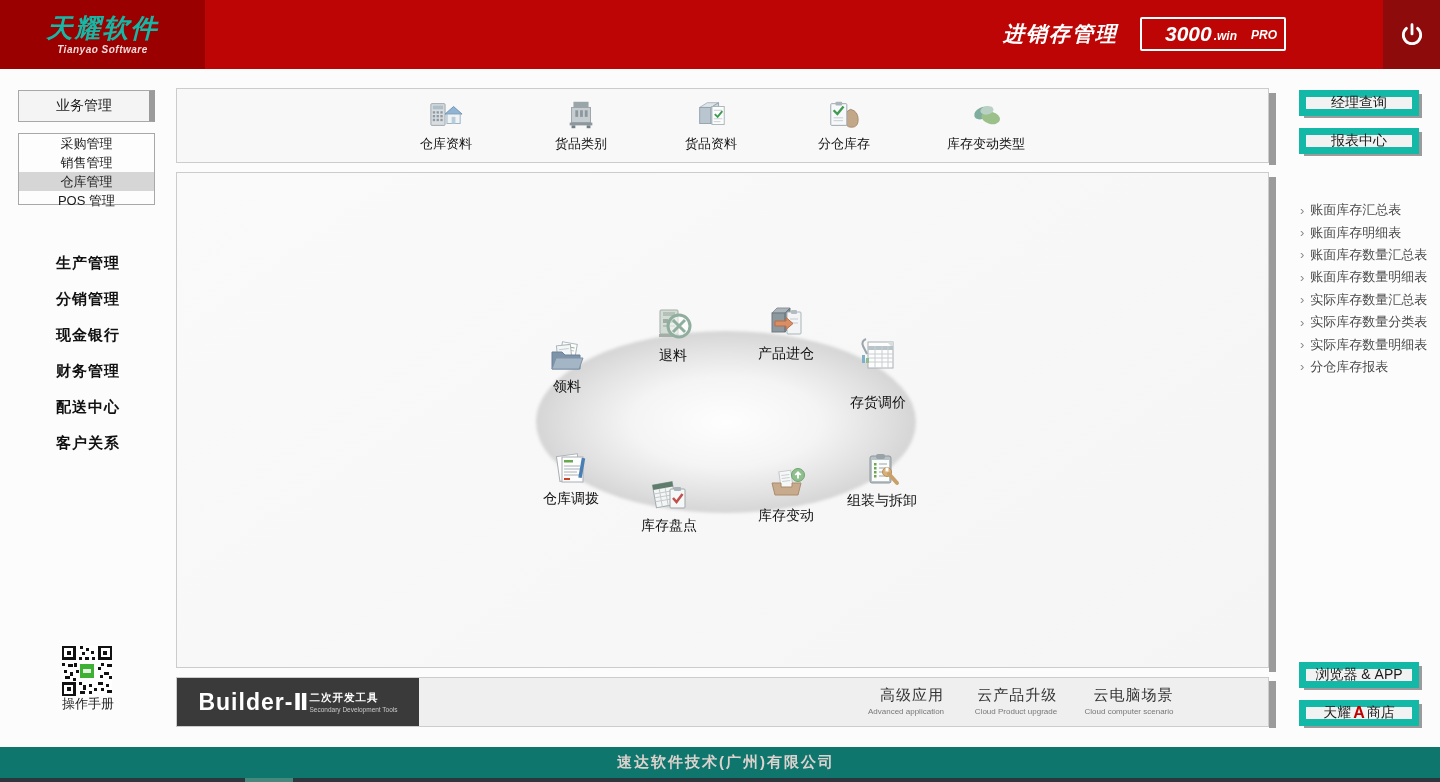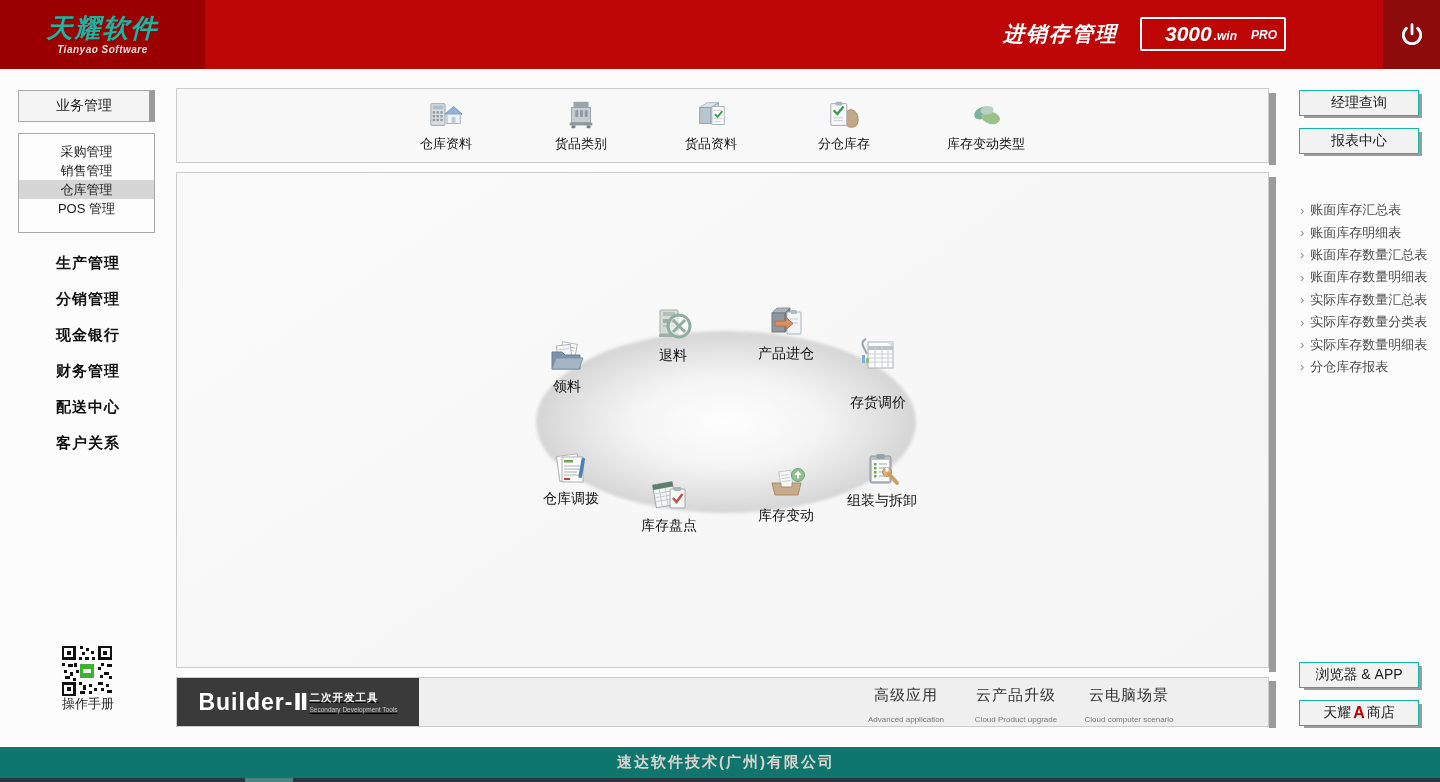--- a/index.html
+++ b/index.html
@@ -17,21 +17,21 @@
   .ed-dom { font-size:12px; font-weight:bold; font-style:italic; margin-top:4px; }
   .ed-tier { font-size:12px; font-weight:bold; font-style:italic; margin-left:12px; margin-top:2px; }
   .power-block { position:absolute; left:1383px; top:0; width:57px; height:69px; background:#8e0b0b; display:flex; align-items:center; justify-content:center; cursor:pointer; }
 
   
   .panel { position:absolute; background:#f8f8f8; border:1px solid #ccc; }
   .shadow-strip { position:absolute; background:#9b9b9b; width:7px; }
 
   
   .biz-btn { position:absolute; left:18px; top:90px; width:137px; height:32px; background:#f4f4f4; border:1px solid #a8a8a8; border-right:6px solid #9b9b9b; display:flex; align-items:center; justify-content:center; font-size:14px; color:#1a1a1a; cursor:pointer; }
-  .submenu-box { position:absolute; left:18px; top:133px; width:137px; height:100px; background:#fdfdfd; border:1px solid #a8a8a8; padding-top:8px; }
+  .submenu-box { position:absolute; left:18px; top:133px; width:137px; height:72px; background:#fdfdfd; border:1px solid #a8a8a8; padding-top:0; }
   .submenu-item { height:19px; line-height:19px; text-align:center; font-size:13px; color:#1a1a1a; cursor:pointer; }
   .submenu-item.active { background:#d6d6d6; }
   .left-menu { position:absolute; left:0; top:245px; width:176px; }
   .left-menu-item { height:36px; line-height:36px; text-align:center; font-size:15px; font-weight:600; color:#111; letter-spacing:1px; cursor:pointer; }
   .qr-wrap { position:absolute; left:62px; top:646px; width:50px; height:50px; cursor:pointer; }
   .manual-label { position:absolute; left:0px; top:695px; width:176px; text-align:center; font-size:13px; color:#222; }
 
   
   .toolbar-panel { left:176px; top:88px; width:1093px; height:75px; }
   .toolbar-item { position:absolute; top:9px; transform:translateX(-50%); display:flex; flex-direction:column; align-items:center; gap:3px; cursor:pointer; }
@@ -40,29 +40,29 @@
   
   .main-panel { left:176px; top:172px; width:1093px; height:496px; background:linear-gradient(145deg,#fafafa,#f5f5f5); }
   .ellipse { position:absolute; left:359px; top:158px; width:380px; height:182px; border-radius:50%; background:radial-gradient(closest-side,#fefefe 0%,#f4f4f4 50%,#e2e2e2 80%,#d5d5d5 100%); filter:blur(1.5px); }
   .diagram-item { position:absolute; transform:translateX(-50%); display:flex; flex-direction:column; align-items:center; gap:3px; cursor:pointer; }
   .diagram-item .lbl { font-size:14px; color:#111; white-space:nowrap; }
 
   
   .bottom-bar { left:176px; top:677px; width:1093px; height:50px; background:#efefef; }
   .builder-block { position:absolute; left:0; top:0; width:242px; height:48px; background:#3a3a3a; display:flex; align-items:center; justify-content:center; cursor:pointer; }
   .builder-title { color:#fff; font-size:23px; font-weight:bold; letter-spacing:1px; }
-  .builder-sub { display:flex; flex-direction:column;text-decoration:underline; }
+  .builder-sub { display:flex; flex-direction:column; }
   .builder-sub-cn { color:#fff; font-size:10.5px; font-weight:bold; letter-spacing:1px; }
   .builder-sub-en { color:#c9c9c9; font-size:6.5px; margin-top:1px; }
-  .bb-link { position:absolute; top:8px; transform:translateX(-50%); text-align:center; cursor:pointer; }
+  .bb-link { position:absolute; top:8px; transform:translateX(-50%); text-align:right; cursor:pointer; }
   .bb-link .cn { font-size:15px; color:#333; letter-spacing:1px; white-space:nowrap; }
-  .bb-link .en { font-size:8px; color:#777; margin-top:10px; white-space:nowrap; }
-
-  
-  .side-btn { position:absolute; left:1299px; width:120px; height:26px; background:#f2f2f2; border:1px solid #14b8a6; box-shadow:4px 3px 0 -1px #9b9b9b; display:flex; align-items:center; justify-content:center; font-size:14px; color:#1a1a1a; cursor:pointer; }
+  .bb-link .en { font-size:8px; color:#777; margin-top:2px; white-space:nowrap; }
+
+  
+  .side-btn { position:absolute; left:1299px; width:120px; height:26px; background:#f2f2f2; border:7px solid #14b8a6; box-shadow:4px 3px 0 -1px #9b9b9b; display:flex; align-items:center; justify-content:center; font-size:14px; color:#1a1a1a; cursor:pointer; }
   .report-list { position:absolute; left:1300px; top:199px; width:140px; }
   .report-item { height:22.4px; display:flex; align-items:center; font-size:13px; color:#4a4a4a; cursor:pointer; white-space:nowrap; }
   .report-item .chev { color:#8a8a8a; font-size:13px; margin-right:6px; }
   .report-item .chev::before { content:"›"; }
   .store-accent { color:#c00000; font-weight:bold; font-size:16px; margin:0 2px; }
 
   
   .footer { position:absolute; left:0; top:747px; width:1440px; height:31px; background:#0f766e; display:flex; align-items:center; justify-content:center;padding-left:12px; }
   .footer-text { color:#ded2ce; font-size:15px; font-weight:bold; letter-spacing:2px; }
   .bottom-strip { position:absolute; left:0; top:778px; width:1440px; height:4px; background:#2b363d; }

